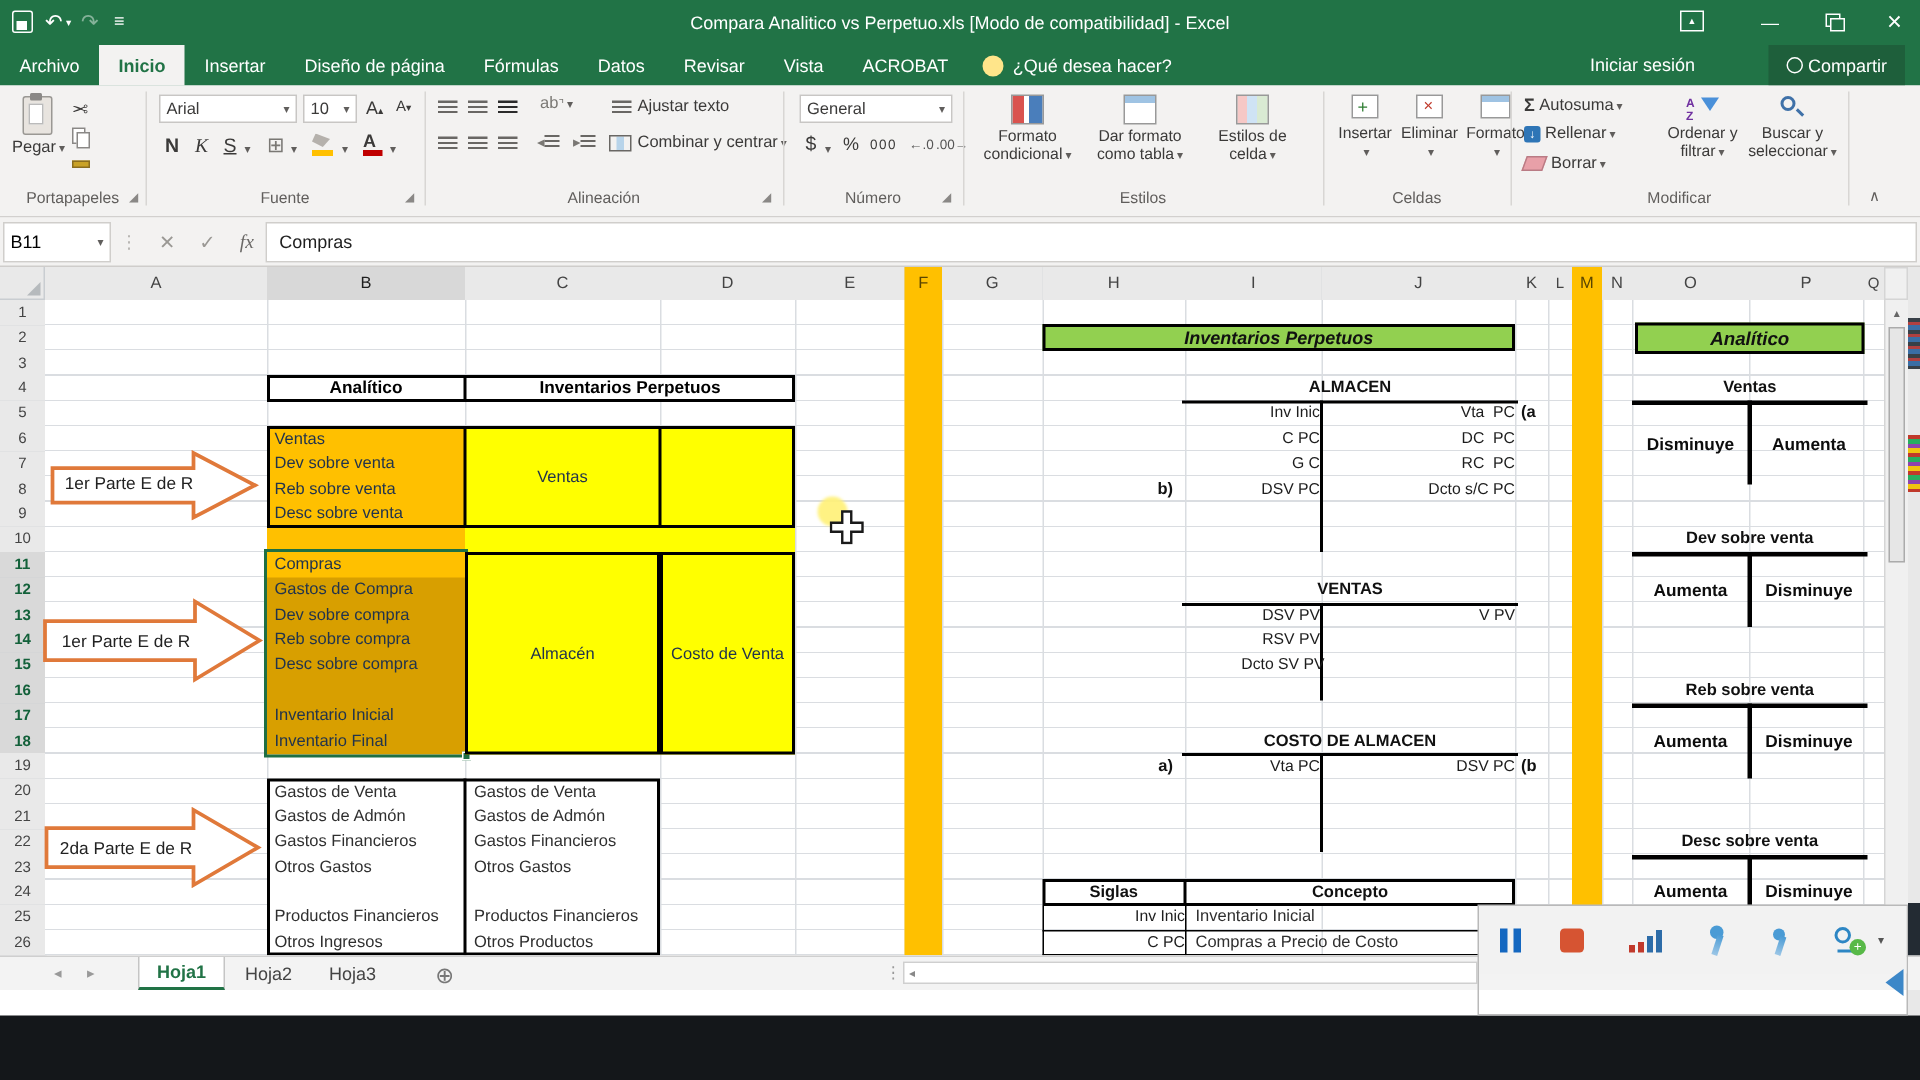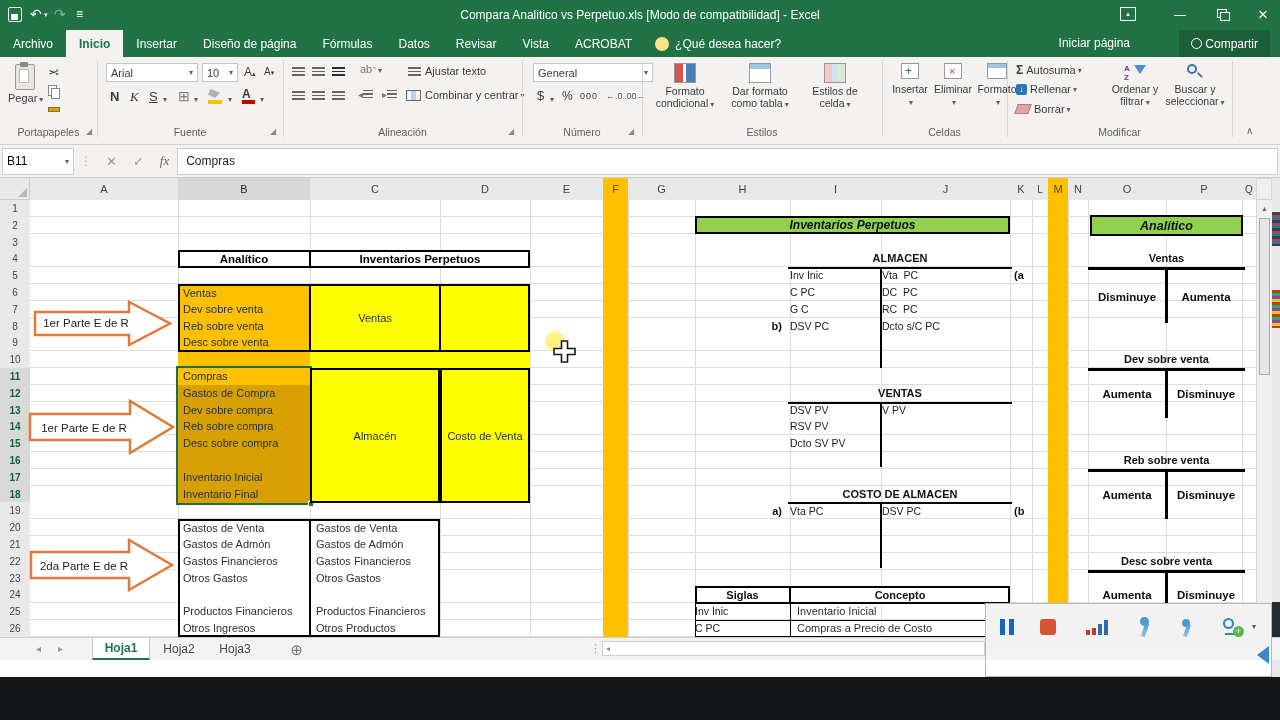--- a/index.html
+++ b/index.html
@@ -33,21 +33,21 @@
       display:flex;align-items:center;justify-content:center;font-size:10px;color:#444}
   .rhs{background:#d9d9d9;color:#13613a;border-right:2px solid #217346;font-weight:bold}
   
   #gc{left:30px;top:200px;width:1226px;height:437px;overflow:hidden;
       background:repeating-linear-gradient(to bottom,#fff 0,#fff 16px,#dadde1 16px,#dadde1 16.8px)}
   .vl{position:absolute;top:0;height:437px;width:1px;background:#dadde1}
   .itm{position:absolute;height:17px;line-height:17px;font-size:11px;padding-left:3px;white-space:nowrap;overflow:hidden}
   .co{color:#22344c}
   .cw{color:#2f2f2f}
   .tt{position:absolute;font-size:11px;font-weight:bold;text-align:center;color:#111;height:17px;line-height:17px}
-  .ti{position:absolute;font-size:10.5px;text-align:left;color:#1d1d1d;height:17px;line-height:17px;white-space:pre}
+  .ti{position:absolute;font-size:10.5px;text-align:right;color:#1d1d1d;height:17px;line-height:17px;white-space:pre}
   .hl{position:absolute;background:#000;height:2px}
   .vl2{position:absolute;background:#000;width:2px}
   .tlab{position:absolute;font-size:11px;font-weight:bold;color:#111;height:17px;line-height:17px}
   .rtt{position:absolute;font-size:11.5px;font-weight:bold;color:#0d0d0d;text-align:center;height:17px;line-height:17px}
   
   #tabsbar{left:0;top:637px;width:1280px;height:23px;background:#f3f3f3;border-top:1px solid #cfcfcf;font-size:12px;color:#444}
   #statusbar{left:0;top:660px;width:1280px;height:17px;background:#f3f3f3;border-top:1px solid #d0d0d0;font-size:11px;color:#555}
   
   #taskbar{left:0;top:677px;width:1280px;height:43px;background:#14171a;color:#eee}
 </style>
@@ -81,21 +81,21 @@
     <span class="rtab act">Inicio</span>
     <span class="rtab">Insertar</span>
     <span class="rtab">Diseño de página</span>
     <span class="rtab">Fórmulas</span>
     <span class="rtab">Datos</span>
     <span class="rtab">Revisar</span>
     <span class="rtab">Vista</span>
     <span class="rtab">ACROBAT</span>
     <span style="width:14px;height:14px;border-radius:50%;background:#ffe58a;margin:0 6px 0 10px"></span>
     <span>¿Qué desea hacer?</span>
-    <span class="a" style="right:150px;top:6px">Iniciar página</span>
+    <span class="a" style="right:150px;top:6px">Iniciar sesión</span>
     <span class="a fl" style="right:10px;top:0;height:27px;background:#1e5f3b;padding:0 12px">
       <i style="width:9px;height:9px;border:1.5px solid #fff;border-radius:50%;margin-right:3px;font-style:normal"></i>
       <span>Compartir</span>
     </span>
   </div>
 
   <div class="a" id="ribbon">
 
     <div class="a" style="left:8px;top:5px;width:34px;height:62px;text-align:center">
       <div style="width:18px;height:24px;margin:2px auto;background:#e8e4df;border:1px solid #9a9894;border-radius:2px;position:relative">
@@ -156,21 +156,21 @@
       </div>
     <div class="a fl" style="left:406px;top:32px">
         <span style="width:13px;height:9px;border:1px solid #696764;margin-right:4px;background:linear-gradient(#b8d4ea,#b8d4ea) center/5px 9px no-repeat"></span>
         <span>Combinar y centrar</span>
         <span class="dd">▾</span>
       </div>
     <span class="glab" style="left:283px;width:239px">Alineación</span>
     <span class="dlg" style="left:506px">◢</span>
     <i class="gdiv" style="left:522px"></i>
 
-    <div class="a rbox" style="left:533px;top:6px;width:120px">
+    <div class="a rbox" style="left:533px;top:6px;width:102px">
         <span style="flex:1">General</span>
         <span class="dd">▾</span>
       </div>
     <span class="a" style="left:537px;top:31px;font-size:13px">$</span>
     <span class="a dd" style="left:548px;top:38px">▾</span>
     <span class="a" style="left:562px;top:32px;font-size:12px">%</span>
     <span class="a" style="left:580px;top:34px;font-size:9px;letter-spacing:1px">000</span>
     <span class="a" style="left:606px;top:34px;font-size:9px;color:#555">←.0</span>
     <span class="a" style="left:624px;top:34px;font-size:9px;color:#555">.00→</span>
     <span class="glab" style="left:522px;width:120px">Número</span>

